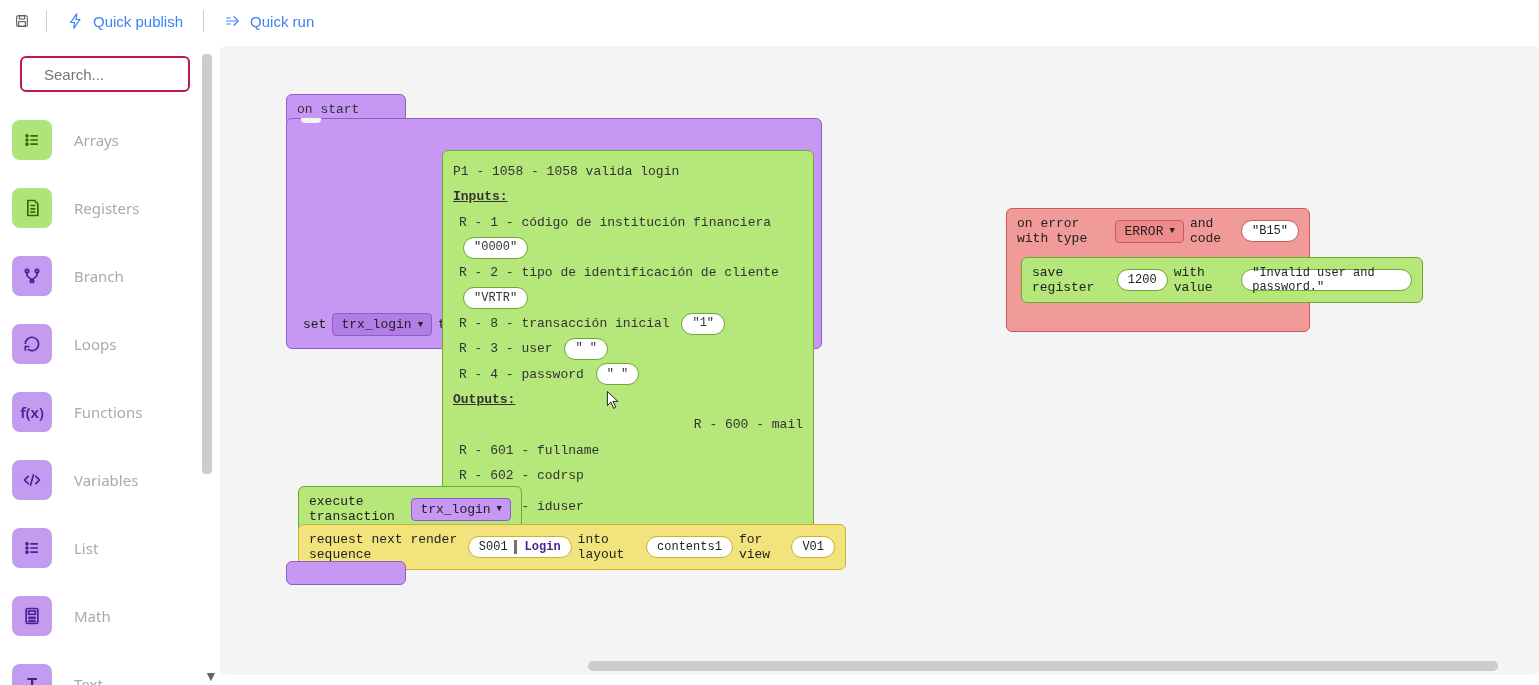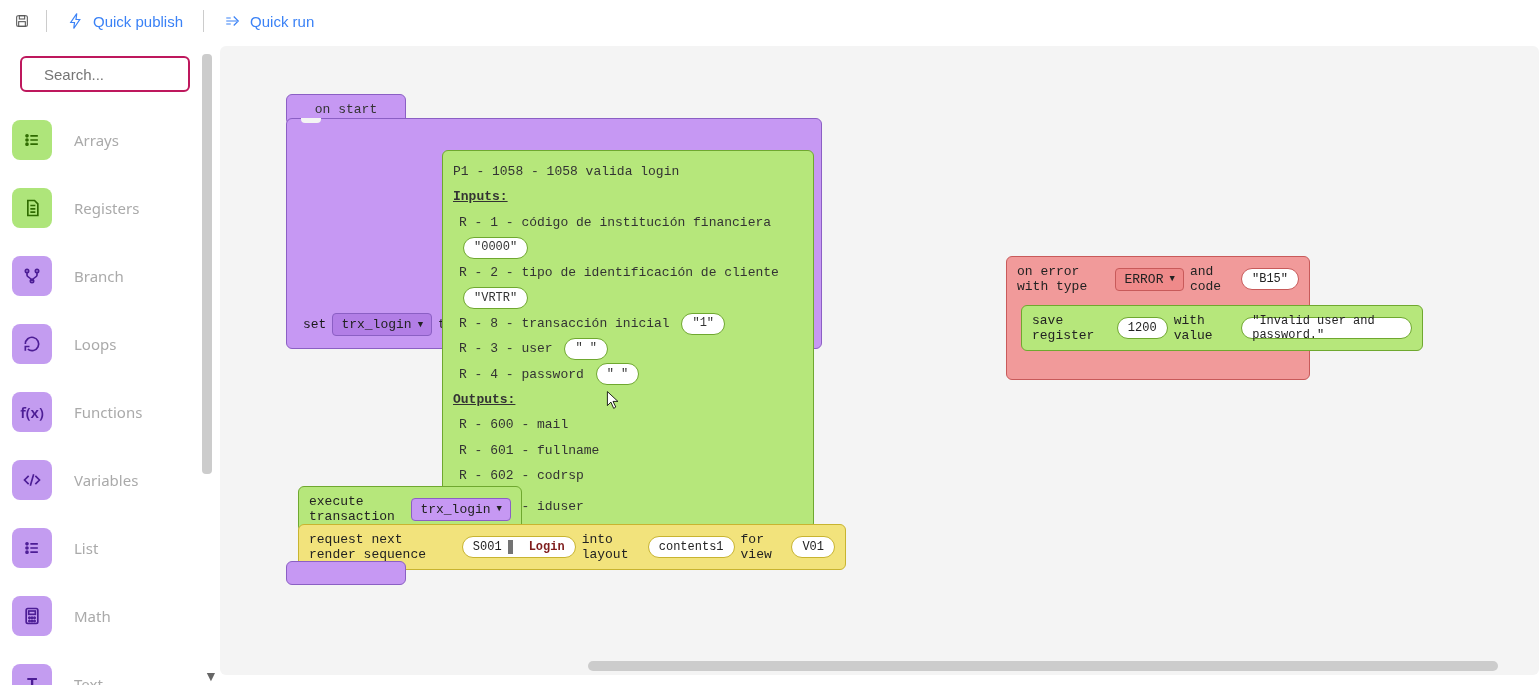--- a/index.html
+++ b/index.html
@@ -139,21 +139,20 @@
   }
 
   
   .blk {
     position: absolute;
     border-radius: 6px;
   }
   .blk.purple {
     background: #c698f3;
     border: 1px solid #8b5fc4;
-    text-align: center;
   }
   .blk-head {
     padding: 7px 10px;
     color: #333;
   }
   .notch {
     position: absolute;
     width: 20px; height: 6px;
     background: inherit;
     border-left: 1px solid #8b5fc4;
@@ -205,31 +204,31 @@
   .dd .tri { font-size: 9px; }
   .dd.red-dd { background: #ef8a8a; border-color: #c85a5a; }
 
   .blk.green-strip {
     background: #b6e77b; border: 1px solid #6fa82f;
   }
   .blk.yellow-strip {
     background: #f2e37c; border: 1px solid #c8b430;
   }
   .blk.red-blk {
-    background: #f19a9a; border: 1px solid #c85a5a; margin-top: 48px;
+    background: #f19a9a; border: 1px solid #c85a5a;
   }
   .strip-row {
     display: flex; align-items: center; gap: 6px;
     padding: 7px 10px;
     color: #222;
   }
   .strip-row .mono, .slot-row .mono, .blk-head.mono { font-size: 13px; }
   .login-chip {
-    color: #7f1d1d; font-weight: 600; margin-left: 6px; padding-left: 16px;
-    border-left: 5px solid #737373;
+    color: #4c1d95; font-weight: 600; margin-left: 6px; padding-left: 8px;
+    border-left: 3px solid #737373;
   }
 
   .indent-block {
     margin: 4px 8px 8px 14px;
   }
 
   .cursor-arrow {
     position: absolute;
     left: 386px;
     top: 344px;
@@ -406,21 +405,21 @@
     </div>
     <div style="padding-left:6px;">
       <span>R -      3 - user</span>
       <span class="oval">" "</span>
     </div>
     <div style="padding-left:6px;">
       <span>R -      4 - password</span>
       <span class="oval">" "</span>
     </div>
     <div><u>Outputs:</u></div>
-    <div style="padding-left:6px;">R -    600 - mail</div>
+    <div style="padding-left:6px;text-align:right;">R -    600 - mail</div>
     <div style="padding-left:6px;">R -    601 - fullname</div>
     <div style="padding-left:6px;">R -    602 - codrsp</div>
     <div style="padding-left:6px;margin-top:6px;">R -    603 - iduser</div>
   </div>
 
   <div class="blk green-strip" style="left:78px; top:440px; width:224px;">
     <div class="strip-row mono">
       <span>execute transaction</span>
       <span class="dd" style="background:#c698f3;">
         <span>trx_login</span>

